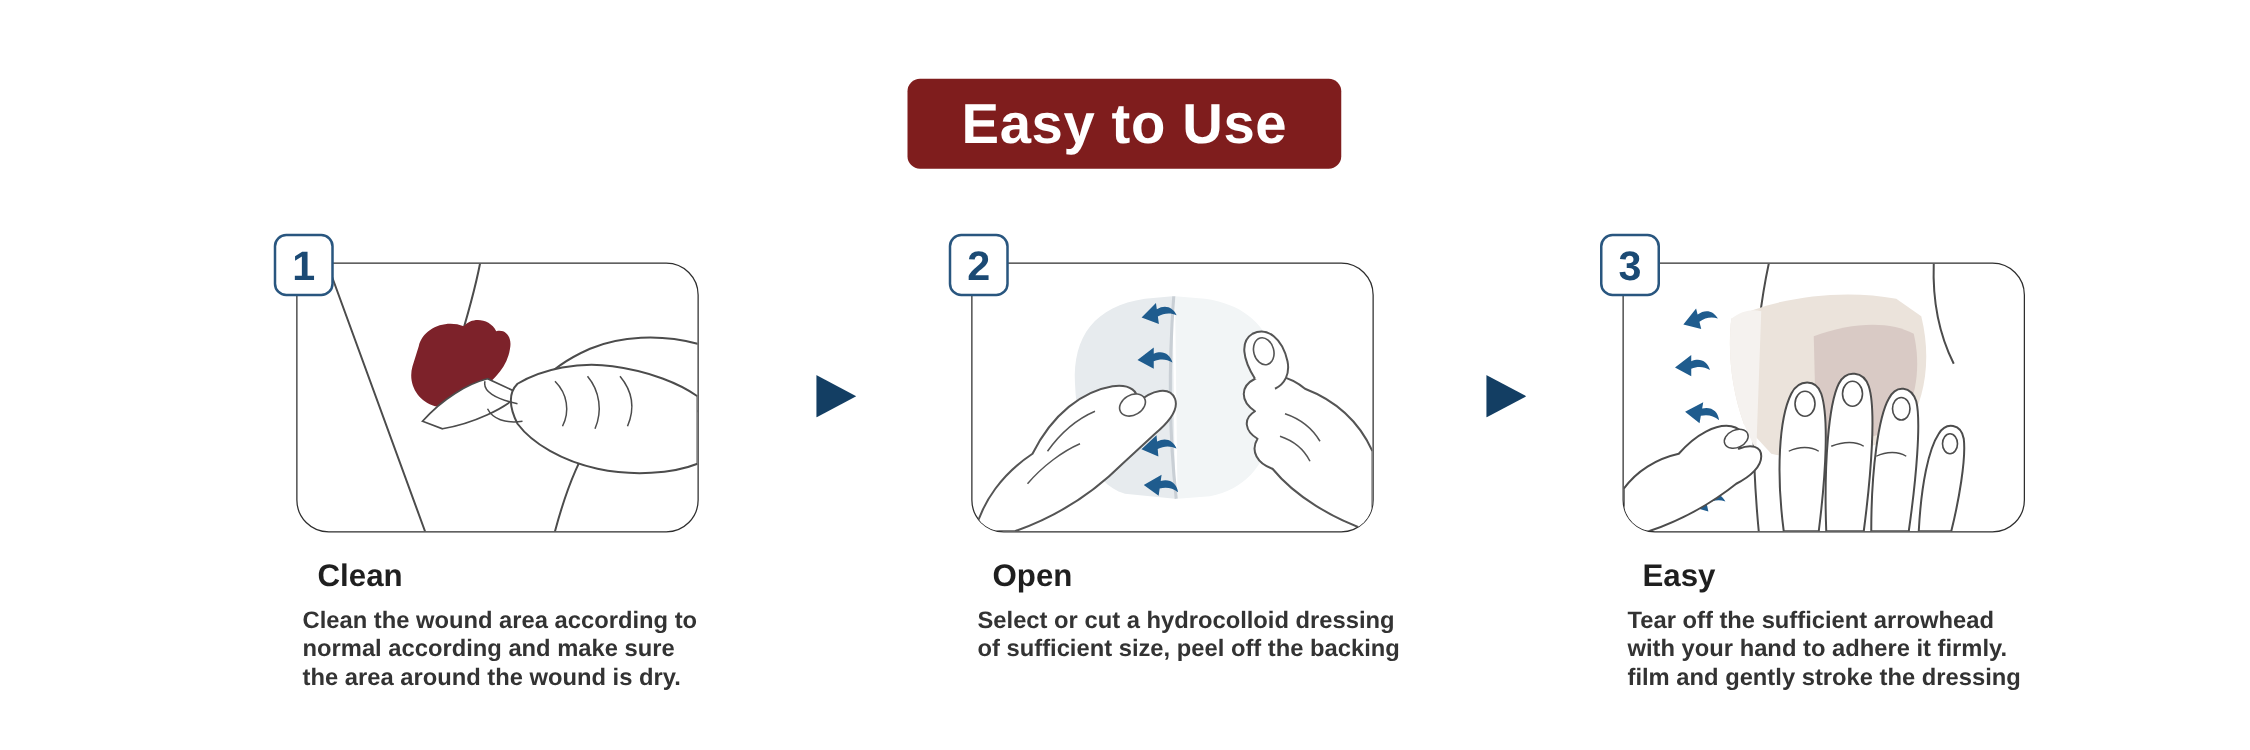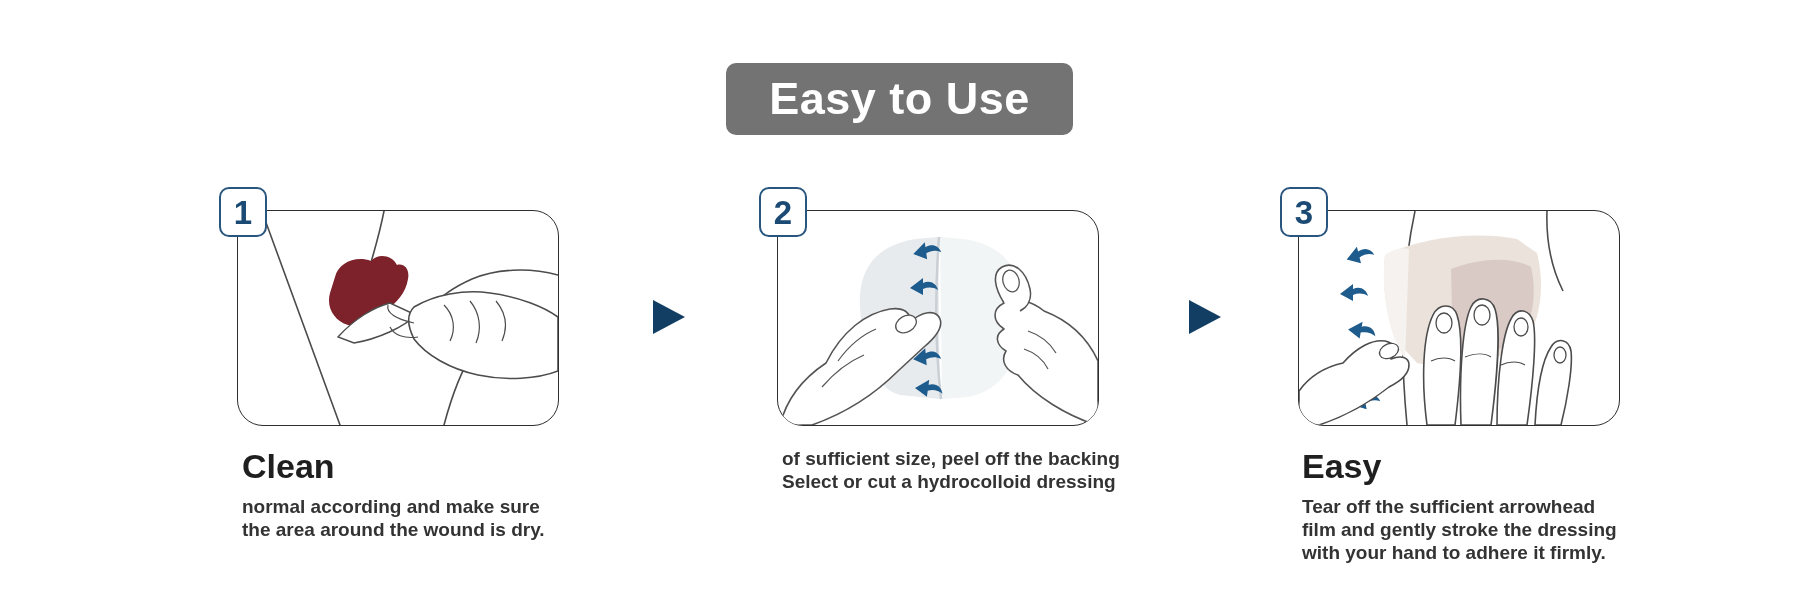--- a/index.html
+++ b/index.html
@@ -1,40 +1,40 @@
 <!DOCTYPE html>
 <html><head>
 <meta charset="utf-8">
 <style>
   html,body{margin:0;padding:0;background:#fff;}
   .stage{position:relative;width:1800px;height:600px;background:#ffffff;
          font-family:"Liberation Sans", sans-serif;overflow:hidden;}
 
   
   .banner{position:absolute;left:726px;top:63px;width:347px;height:72px;
-          background:#737373;border-radius:10px;display:flex;align-items:center;
+          background:#7f1d1d;border-radius:10px;display:flex;align-items:center;
           justify-content:center;text-align:right;}
   .banner span{color:#ffffff;font-size:45px;font-weight:bold;letter-spacing:.5px;}
 
   
   .panel{position:absolute;top:210px;width:320px;height:214px;background:#fff;
          border:1.5px solid #2e2e2e;border-radius:26px;}
   .panel--1{left:237px}.panel--2{left:777px}.panel--3{left:1298px}
   .illus{position:absolute;left:0;top:0;width:100%;height:100%;border-radius:24px;}
 
   
   .badge{position:absolute;left:-19px;top:-24px;width:44px;height:46px;background:#fff;
          border:2.5px solid #29567F;border-radius:10px;display:flex;align-items:center;
          justify-content:center;z-index:2;}
   .badge span{font-size:33px;font-weight:bold;color:#1B4A74;line-height:1;}
 
   
   .caption{position:absolute;top:447px;}
   .caption--1{left:242px}.caption--2{left:782px}.caption--3{left:1302px}
-  .caption h3{margin:0 0 9px 0;font-size:34px;font-weight:bold;color:#1f1f1f;}
+  .caption h3{margin:0 0 9px 12px;font-size:25px;font-weight:bold;color:#1f1f1f;}
   .caption .line{font-size:19px;font-weight:bold;color:#333333;line-height:23px;
                  white-space:nowrap;}
 
   
   .next-arrow{position:absolute;top:300px;width:32px;height:34px;}
   .next-arrow--1{left:653px}.next-arrow--2{left:1189px}
 </style>
 </head>
 <body>
 
@@ -165,29 +165,31 @@
       <g fill="#ffffff" stroke="#4c4c4c" stroke-width="1.6" stroke-linejoin="round">
         <path d="M0,214 L0,180 C10,166 26,156 44,152 C58,136 74,128 86,130 C96,132 98,140 92,148
                  C102,144 110,146 110,154 C110,162 102,170 90,176 C70,192 44,206 20,214 Z"></path>
         <ellipse cx="90" cy="140" rx="10" ry="7" transform="rotate(-25 90 140)" stroke-width="1.2"></ellipse>
       </g>
     </svg>
   </div>
 
   <div class="caption caption--1">
     <h3>Clean</h3>
+    <div class="line">Clean the wound area according to</div>
     <div class="line">normal according and make sure</div>
     <div class="line">the area around the wound is dry.</div>
   </div>
 
   <div class="caption caption--2">
+    <h3>Open</h3>
+    <div class="line">Select or cut a hydrocolloid dressing</div>
     <div class="line">of sufficient size, peel off the backing</div>
-    <div class="line">Select or cut a hydrocolloid dressing</div>
   </div>
 
   <div class="caption caption--3">
     <h3>Easy</h3>
     <div class="line">Tear off the sufficient arrowhead</div>
+    <div class="line">with your hand to adhere it firmly.</div>
     <div class="line">film and gently stroke the dressing</div>
-    <div class="line">with your hand to adhere it firmly.</div>
   </div>
 
 </div>
 
 </body></html>

